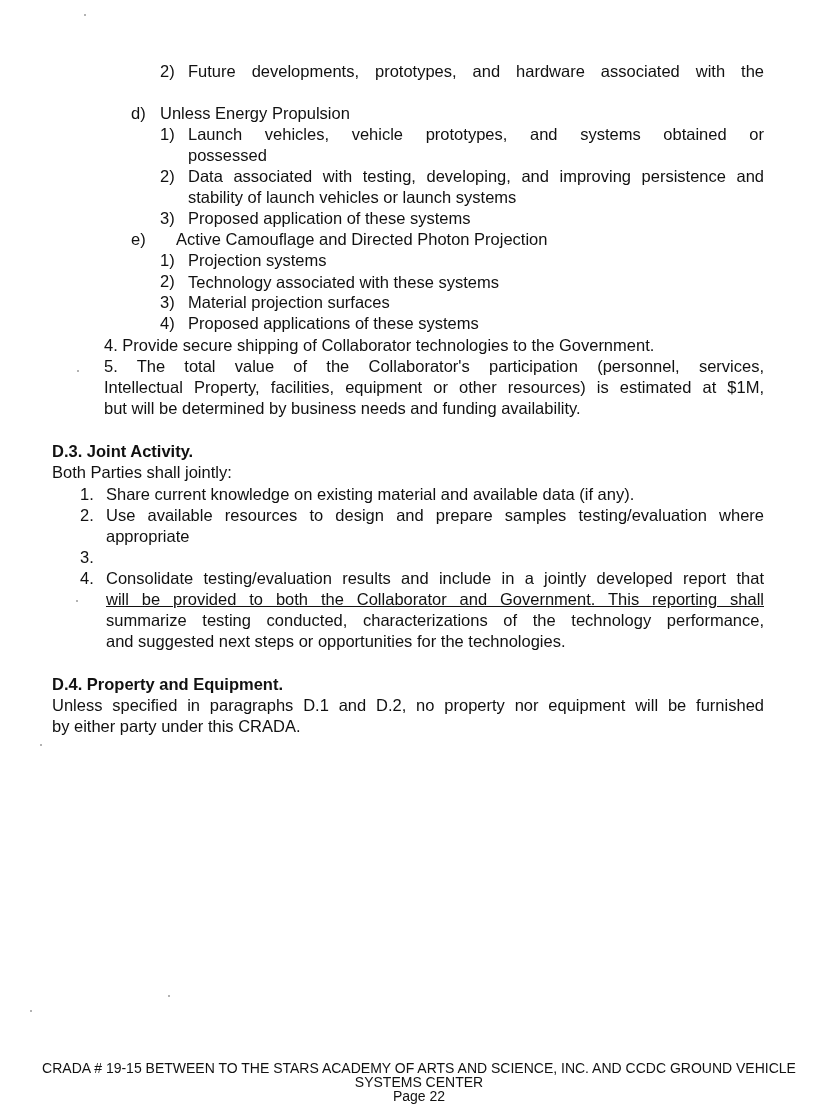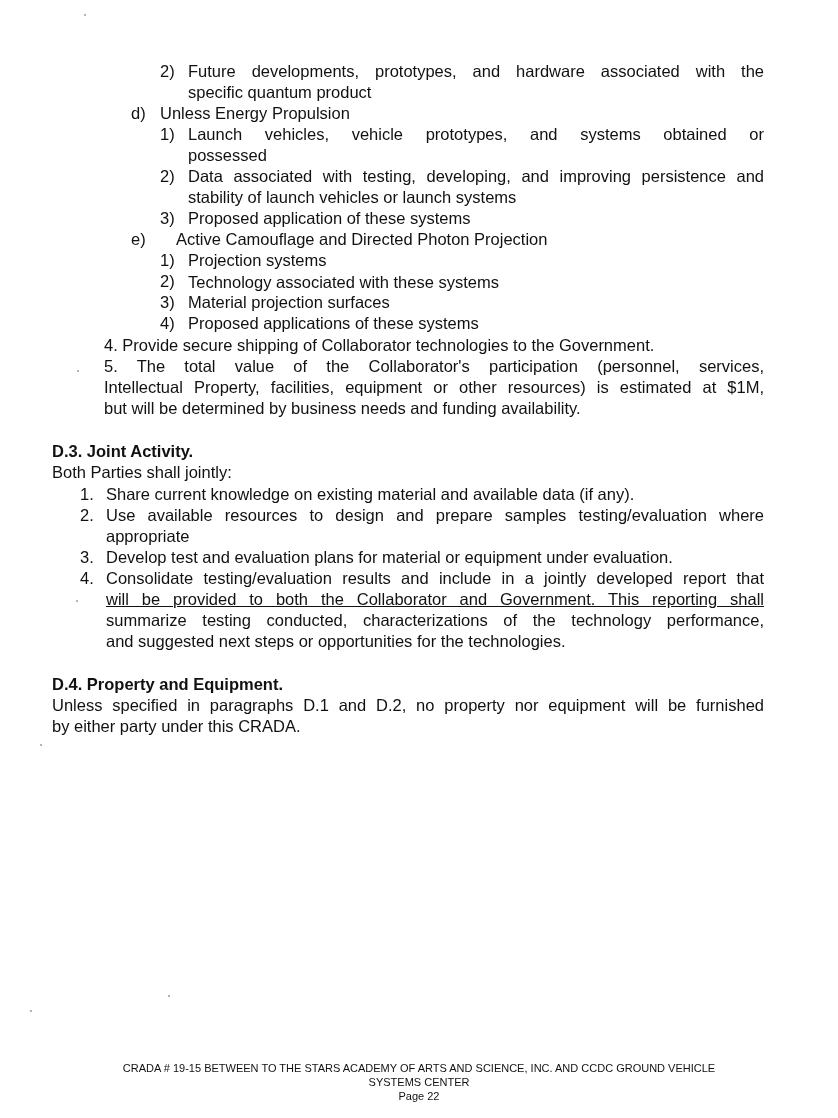--- a/index.html
+++ b/index.html
@@ -8,32 +8,31 @@
     font-family: "Liberation Sans", sans-serif; color: #111111;
     font-size: 16.5px; line-height: 21px;
   }
   .page { position: absolute; left: 0; top: 0; width: 838px; height: 1118px; }
   .line { position: absolute; white-space: nowrap; }
   .just { text-align: justify; text-align-last: justify; white-space: normal; }
   .num { position: absolute; }
   .bold { font-weight: bold; }
   .footer {
     position: absolute; left: 0; width: 838px; text-align: center;
-    font-size: 11px; line-height: 13px; color: #111;
+    font-size: 14px; line-height: 13px; color: #111;
   }
   .speck { position: absolute; width: 2px; height: 2px; background: #9a9a9a; border-radius: 1px; }
 </style>
 </head>
 <body>
 
 <div class="page">
 
   <span class="num" style="left:160px; top:61px;">2)</span>
   <div class="line just" style="left:188px; top:61px; width:576px;">Future developments, prototypes, and hardware associated with the</div>
-  <div class="line" style="left:188px; top:82px;">specific quantum product</div>
 
   <span class="num" style="left:131px; top:103px;">d)</span>
   <div class="line" style="left:160px; top:103px;">Unless Energy Propulsion</div>
 
   <span class="num" style="left:160px; top:124px;">1)</span>
   <div class="line just" style="left:188px; top:124px; width:576px;">Launch vehicles, vehicle prototypes, and systems obtained or</div>
   <div class="line" style="left:188px; top:145px;">possessed</div>
 
   <span class="num" style="left:160px; top:166px;">2)</span>
   <div class="line just" style="left:188px; top:166px; width:576px;">Data associated with testing, developing, and improving persistence and</div>
@@ -67,21 +66,20 @@
   <div class="line" style="left:52px; top:462px;">Both Parties shall jointly:</div>
 
   <span class="num" style="left:80px; top:484px;">1.</span>
   <div class="line" style="left:106px; top:484px;">Share current knowledge on existing material and available data (if any).</div>
 
   <span class="num" style="left:80px; top:505px;">2.</span>
   <div class="line just" style="left:106px; top:505px; width:658px;">Use available resources to design and prepare samples testing/evaluation where</div>
   <div class="line" style="left:106px; top:526px;">appropriate</div>
 
   <span class="num" style="left:80px; top:547px;">3.</span>
-  <div class="line" style="left:106px; top:547px;">Develop test and evaluation plans for material or equipment under evaluation.</div>
 
   <span class="num" style="left:80px; top:568px;">4.</span>
   <div class="line just" style="left:106px; top:568px; width:658px;">Consolidate testing/evaluation results and include in a jointly developed report that</div>
   <div class="line just" style="left:106px; top:589px; width:658px;text-decoration:underline;">will be provided to both the Collaborator and Government.  This reporting shall</div>
   <div class="line just" style="left:106px; top:610px; width:658px;">summarize testing conducted, characterizations of the technology performance,</div>
   <div class="line" style="left:106px; top:631px;">and suggested next steps or opportunities for the technologies.</div>
 
   <div class="line bold" style="left:52px; top:674px;">D.4. Property and Equipment.</div>
   <div class="line just" style="left:52px; top:695px; width:712px;">Unless specified in paragraphs D.1 and D.2, no property nor equipment will be furnished</div>
   <div class="line" style="left:52px; top:716px;">by either party under this CRADA.</div>

